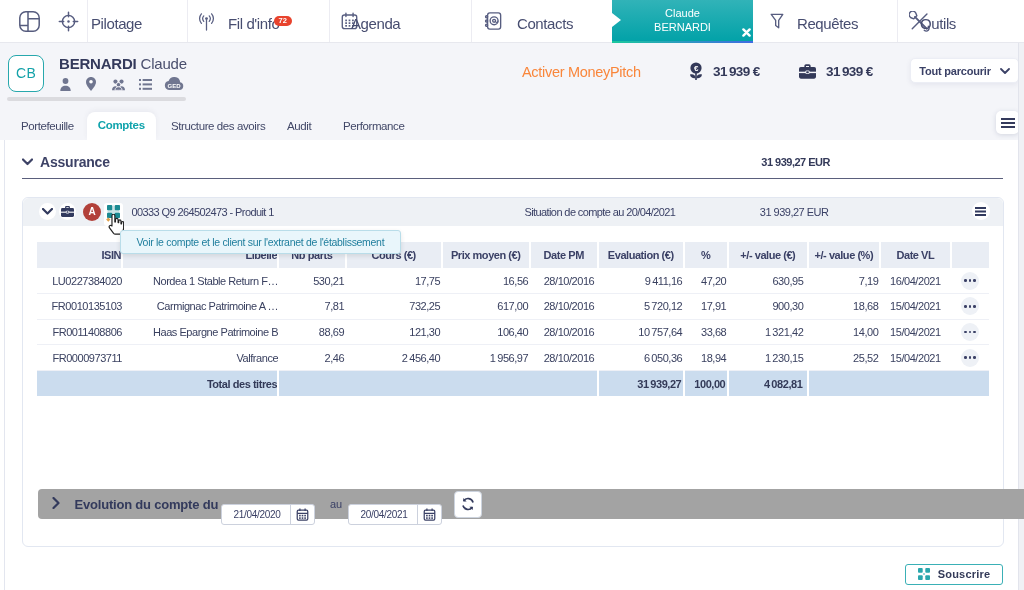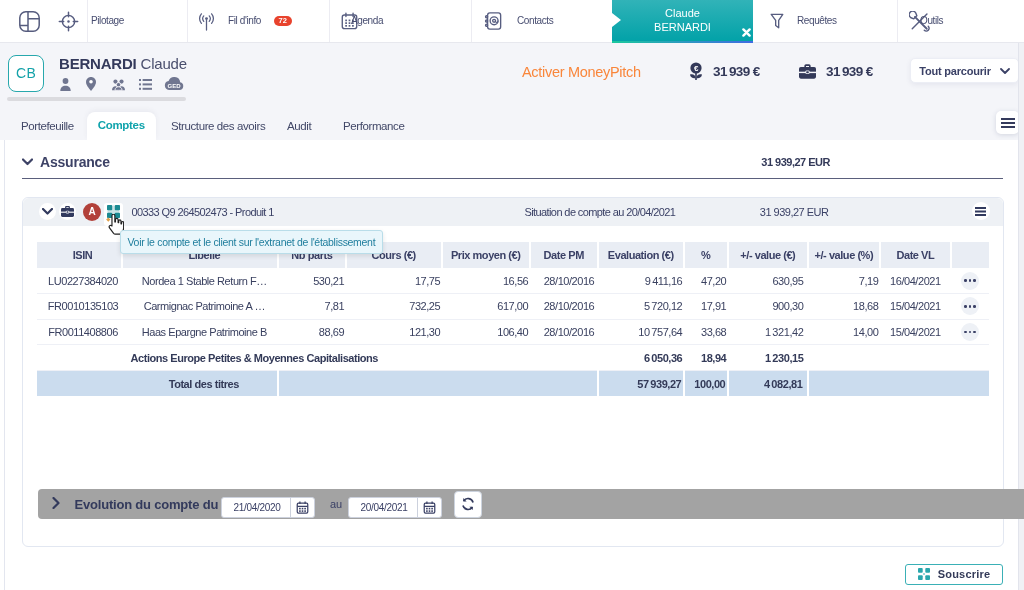--- a/index.html
+++ b/index.html
@@ -1,17 +1,17 @@
 <!DOCTYPE html>
 <html><head><meta charset="utf-8"><title>p</title><style>
 *{margin:0;padding:0;box-sizing:border-box}
 html,body{width:1024px;height:590px;font-family:"Liberation Sans",sans-serif;background:#fff;overflow:hidden}
 #page{position:relative;width:1024px;height:590px;background:#fff}
 .a{position:absolute}
-.navtxt{font-size:10px;color:#474d70;letter-spacing:-.4px}
+.navtxt{font-size:15px;color:#474d70;letter-spacing:-.4px}
 .sep{width:1px;background:#ececf2;top:0;height:42px}
 svg{display:block}
 
 #nav{top:0;left:0;width:1024px;height:43px;background:#fff;border-bottom:1px solid #e7e8ee}
 #tab-teal{left:612px;top:0;width:141px;height:40.5px;background:linear-gradient(180deg,#31b3b8,#02a2a8);color:#fff;text-align:center}
 #tab-grad{left:612px;top:40.5px;width:141px;height:2.5px;background:linear-gradient(90deg,#1bc89d,#3f6be2)}
 #notch{left:612px;top:13px;width:0;height:0;border-top:7.5px solid transparent;border-bottom:7.5px solid transparent;border-left:9px solid #fff}
 
 #hdr{top:43px;left:0;width:1024px;height:65px;background:#f4f5f9}
 #avatar{left:8px;top:55px;width:36px;height:37px;border:1.2px solid #27a8ad;border-radius:8px;background:#fff;color:#14a2a9;font-size:14px;text-align:center;line-height:34px;letter-spacing:.3px}
@@ -31,40 +31,40 @@
 #assur-amt{right:194px;top:16px;font-size:11px;font-weight:bold;color:#333959;letter-spacing:-.5px}
 #assur-hr{left:22px;top:37.5px;width:981px;height:1.5px;background:#5a5f7c}
 
 #card{left:21.5px;top:57px;width:982px;height:350px;border:1px solid #e2e7f1;border-radius:6px;background:#fff}
 #acctrow{left:0;top:0;width:980px;height:28px;background:#eef1f5;border-radius:6px 6px 0 0}
 .cir{border-radius:50%;background:#fff;display:flex;align-items:center;justify-content:center}
 #redA{left:60.5px;top:4.5px;width:18px;height:18px;border-radius:50%;background:#b2413a;color:#fff;font-size:10px;font-weight:bold;text-align:center;line-height:18px}
 #acct-lbl{left:109px;top:8px;font-size:11px;color:#3b4166;letter-spacing:-.6px}
 #acct-sit{left:502px;top:8px;font-size:11px;color:#3b4166;letter-spacing:-.6px}
 #acct-amt{right:174px;top:8px;font-size:11px;color:#3b4166;letter-spacing:-.5px}
-#tooltip{left:97px;top:32px;height:24px;background:#e9f6fb;border:1px solid #b9dde9;border-radius:3px;box-shadow:0 2px 5px rgba(0,0,0,.1);font-size:10.5px;color:#1f7e9d;letter-spacing:-.3px;line-height:22px;padding:0 7px;white-space:nowrap}
+#tooltip{left:97px;top:32px;height:24px;background:#e9f6fb;border:1px solid #b9dde9;border-radius:3px;box-shadow:0 2px 5px rgba(0,0,0,.1);font-size:10.5px;color:#1f7e9d;letter-spacing:-.3px;line-height:22px;padding:0 16px;white-space:nowrap}
 
 #tbl{position:absolute;left:14px;top:44px;width:952.5px;border-collapse:collapse;table-layout:fixed;font-size:11px;color:#3a4160;letter-spacing:-.45px}
 #tbl td{overflow:hidden;white-space:nowrap;padding:0}
 #tbl tr{height:25.65px}
 #tbl tr.hd{height:26px;background:#e9edf4;font-weight:bold;color:#3b4166}
 #tbl tr.hd td{border-left:2px solid #fff}
 #tbl tr.hd td:first-child{border-left:none}
 #tbl tr.dr{border-bottom:1px solid #eef0f6}
 #tbl tr.st{border-bottom:1px solid #eef0f6;font-weight:bold;color:#333a58}
 #tbl tr.tot{background:#cbdcee;font-weight:bold;color:#333a58}
 #tbl tr.tot td{border-left:2px solid #fff}
 #tbl tr.tot td:first-child{border-left:none}
-.tl{text-align:center}.tpr{text-align:right;padding-right:3.5px !important}.pv{text-align:right;padding-right:4.5px !important}.tr{text-align:right;padding-right:1.5px !important}.tc{text-align:center}
+.tl{text-align:right}.tpr{text-align:right;padding-right:3.5px !important}.pv{text-align:right;padding-right:4.5px !important}.tr{text-align:right;padding-right:1.5px !important}.tc{text-align:center}
 .pl9{padding-left:7.5px !important}.pl2{padding-left:8.5px !important}
 .dots{width:18px;height:18px;border-radius:50%;background:#eef1f6;margin:0 auto;display:flex;align-items:center;justify-content:center;gap:2px}
 .dots i{width:2.5px;height:2.5px;border-radius:50%;background:#3b4166;display:block}
 
 #evo{left:15px;top:291px;width:1011px;height:30px;background:#a3a3a3;border-radius:4px}
-.dinput{top:8px;height:21px;background:#fff;border:1px solid #ccd1dd;border-radius:3px;display:flex;align-items:center}
+.dinput{top:15px;height:21px;background:#fff;border:1px solid #ccd1dd;border-radius:3px;display:flex;align-items:center}
 .dtxt{font-size:10px;letter-spacing:-.3px;color:#3b4166;padding-left:12px;width:68px}
 .dcal{width:24px;height:19px;border-left:1px solid #ccd1dd;display:flex;align-items:center;justify-content:center}
 #refresh{left:416px;top:1.5px;width:28px;height:27px;background:#fff;border:1px solid #ccd3de;border-radius:4px;display:flex;align-items:center;justify-content:center}
 
 #souscrire{left:905px;top:563.5px;width:98px;height:21px;background:#fff;border:1px solid #3ab0b6;border-radius:3px;display:flex;align-items:center;justify-content:center;gap:8px;font-size:11px;font-weight:bold;color:#333a58;letter-spacing:.2px}
 </style></head>
 <body>
 <div id="page">
 
 <div class="a" id="nav"></div>
@@ -386,38 +386,44 @@
               <td class="tr">14,00</td>
               <td class="tc">15/04/2021</td>
               <td>
                 <div class="dots">
                   <i></i>
                   <i></i>
                   <i></i>
                 </div>
               </td>
             </tr>
-   <tr class="st">
-              <td></td>
-              <td class="tl pl2" style="overflow:visible">Actions Europe Petites &amp; Moyennes Capitalisations</td>
-              <td></td>
-              <td></td>
-              <td></td>
-              <td></td>
+   <tr class="dr">
+              <td class="tl pl9">FR0000973711</td>
+              <td class="tl pl2">Valfrance</td>
+              <td class="tr">2,46</td>
+              <td class="tr">2 456,40</td>
+              <td class="tr">1 956,97</td>
+              <td class="tpr">28/10/2016</td>
               <td class="tr">6 050,36</td>
               <td class="tr">18,94</td>
               <td class="pv">1 230,15</td>
-              <td></td>
-              <td></td>
-              <td></td>
+              <td class="tr">25,52</td>
+              <td class="tc">15/04/2021</td>
+              <td>
+                <div class="dots">
+                  <i></i>
+                  <i></i>
+                  <i></i>
+                </div>
+              </td>
             </tr>
    <tr class="tot">
               <td colspan="2" class="tl" style="padding-left:94px !important">Total des titres</td>
               <td colspan="4"></td>
-              <td class="tr">57 939,27</td>
+              <td class="tr">31 939,27</td>
               <td class="tr">100,00</td>
               <td class="pv">4 082,81</td>
               <td colspan="3"></td>
             </tr>
   </tbody>
         </table>
   <div class="a" id="evo">
     <div class="a" style="left:14px;top:8px">
             <svg width="8" height="12" viewBox="0 0 8 12">
               <path d="M1.5 1l5 5-5 5" fill="none" stroke="#333a5c" stroke-width="2.2" stroke-linecap="round" stroke-linejoin="round"></path>

